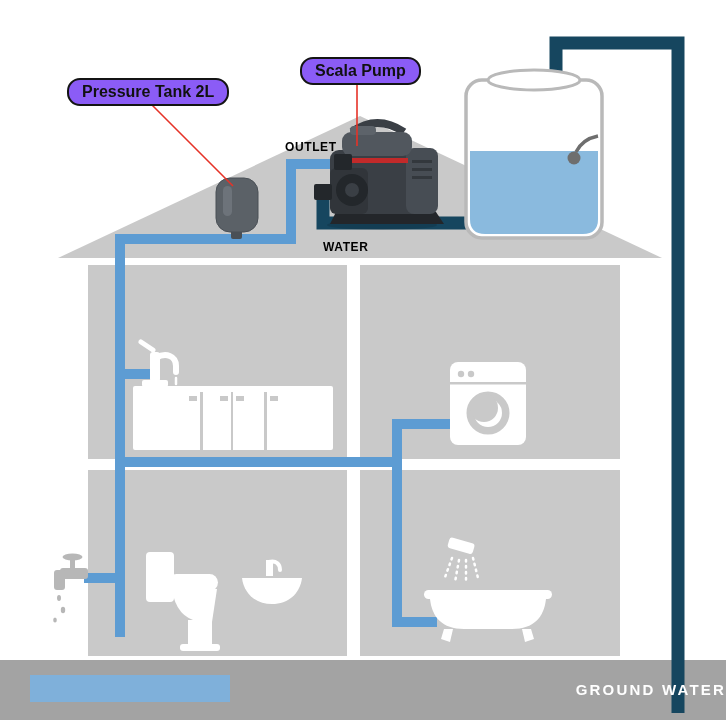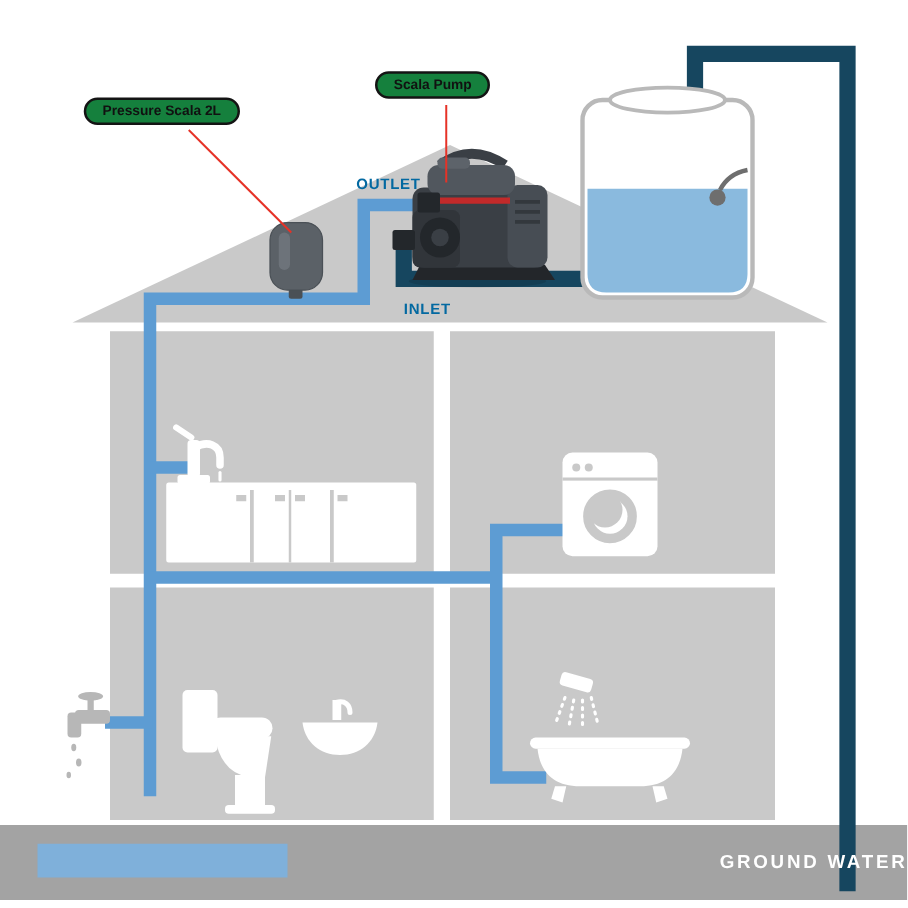--- a/index.html
+++ b/index.html
@@ -2,25 +2,25 @@
 <html><head>
 <meta charset="utf-8">
 <style>
   html,body{margin:0;padding:0;background:#ffffff;}
   .stage{
     position:relative;width:726px;height:726px;background:#ffffff;
     font-family:"Liberation Sans",sans-serif;overflow:hidden;
   }
   .stage svg{position:absolute;left:0;top:0;}
   .callout{
-    position:absolute;background:#15803d;border:2px solid #141414;border-radius:13px;
-    padding:3px 13px;font-size:11px;font-weight:700;color:#111;white-space:nowrap;z-index:5;text-align:center;
+    position:absolute;background:#8b5cf6;border:2px solid #141414;border-radius:13px;
+    padding:3px 13px;font-size:16px;font-weight:700;color:#111;white-space:nowrap;z-index:5;text-align:center;
   }
   .port-label{
-    position:absolute;font-size:12px;font-weight:700;letter-spacing:.6px;color:#0369a1;z-index:5;
+    position:absolute;font-size:12px;font-weight:700;letter-spacing:.6px;color:#000000;z-index:5;
   }
   .ground-label{
     position:absolute;left:0;right:0;top:681px;text-align:right;color:#ffffff;
     font-size:15px;font-weight:700;letter-spacing:2.2px;z-index:5;
   }
 </style>
 </head>
 <body>
 
 <div class="stage">
@@ -153,22 +153,22 @@
       <ellipse cx="63" cy="610" rx="2.2" ry="3.2"></ellipse>
       <ellipse cx="55" cy="620" rx="1.8" ry="2.6"></ellipse>
     </g>
 
     <g stroke="#e63227" stroke-width="1.6">
       <line x1="151" y1="104" x2="233" y2="186"></line>
       <line x1="357" y1="84" x2="357" y2="146"></line>
     </g>
   </svg>
 
-  <div class="callout" style="left:67px;top:78px;">Pressure Scala 2L</div>
+  <div class="callout" style="left:67px;top:78px;">Pressure Tank 2L</div>
 
   <div class="callout" style="left:300px;top:57px;">Scala Pump</div>
 
   <div class="port-label" style="left:285px;top:140px;">OUTLET</div>
 
-  <div class="port-label" style="left:323px;top:240px;">INLET</div>
+  <div class="port-label" style="left:323px;top:240px;">WATER</div>
 
   <div class="ground-label">GROUND WATER</div>
 </div>
 
 </body></html>

